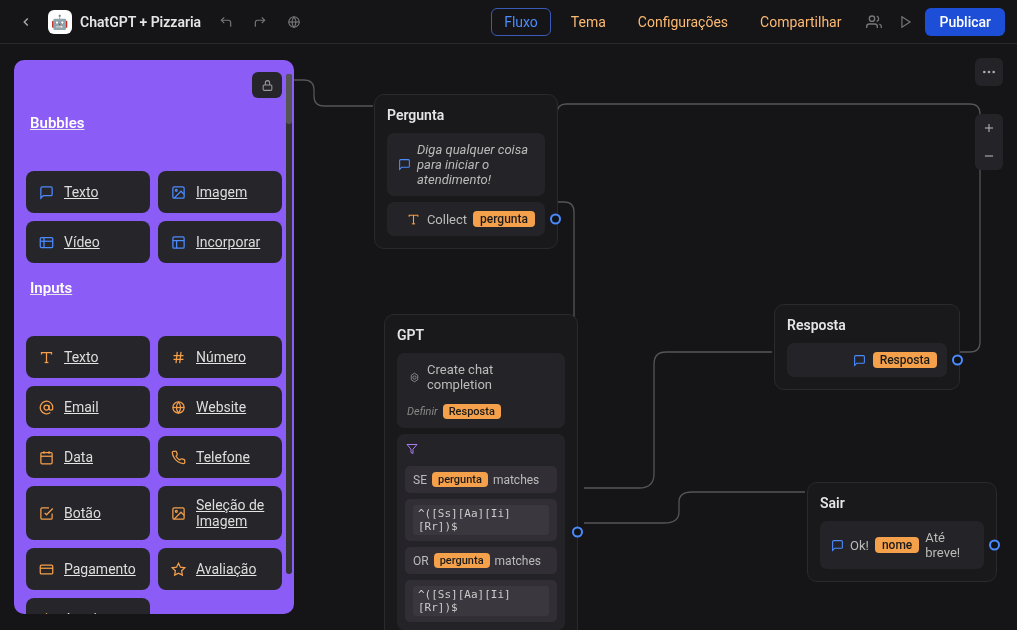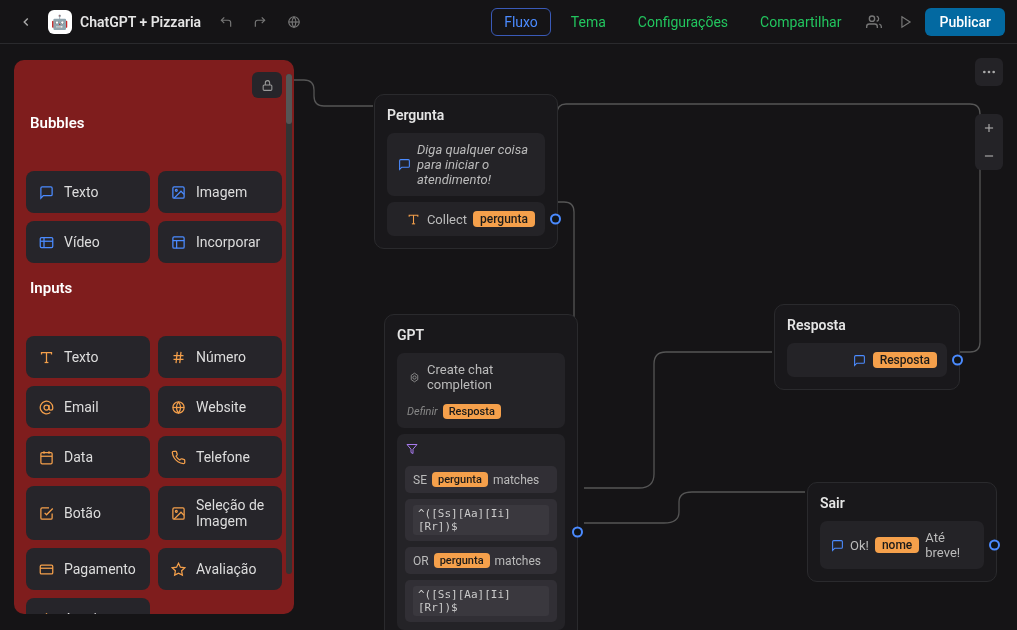--- a/index.html
+++ b/index.html
@@ -43,60 +43,61 @@
     }
     .toolbar-icon {
       width: 26px; height: 26px;
       display: flex; align-items: center; justify-content: center;
       color: #777;
       border-radius: 5px;
     }
     .header-spacer { flex: 1; }
     .nav-item {
       padding: 5px 12px;
-      color: #22c55e;
+      color: #fdba74;
       font-size: 14px;
       border-radius: 6px;
       cursor: pointer;
     }
     .nav-item.active {
       color: #4b8bff;
       border: 1px solid #3a5ab8;
     }
     .header-right {
       display: flex;
       align-items: center;
       gap: 6px;
     }
     .publish-btn {
-      background: #0369a1;
+      background: #1d4ed8;
       color: #fff;
       padding: 6px 14px;
       border-radius: 6px;
       font-weight: 500;
       font-size: 14px;
     }
     
     
     .main {
       display: flex;
       height: calc(100% - 44px);
       position: relative;
     }
     
     
     .sidebar {
       width: 280px;
-      background: #7f1d1d;
+      background: #8b5cf6;
       border-radius: 10px;
       margin: 16px 0 16px 14px;
       padding: 12px;
       overflow-y: auto;
       position: relative;
       flex-shrink: 0;
+      text-decoration: underline;
     }
     .sidebar-scroll {
       position: absolute;
       right: 2px;
       top: 14px;
       width: 6px;
       height: 500px;
       background: #333;
       border-radius: 3px;
     }

